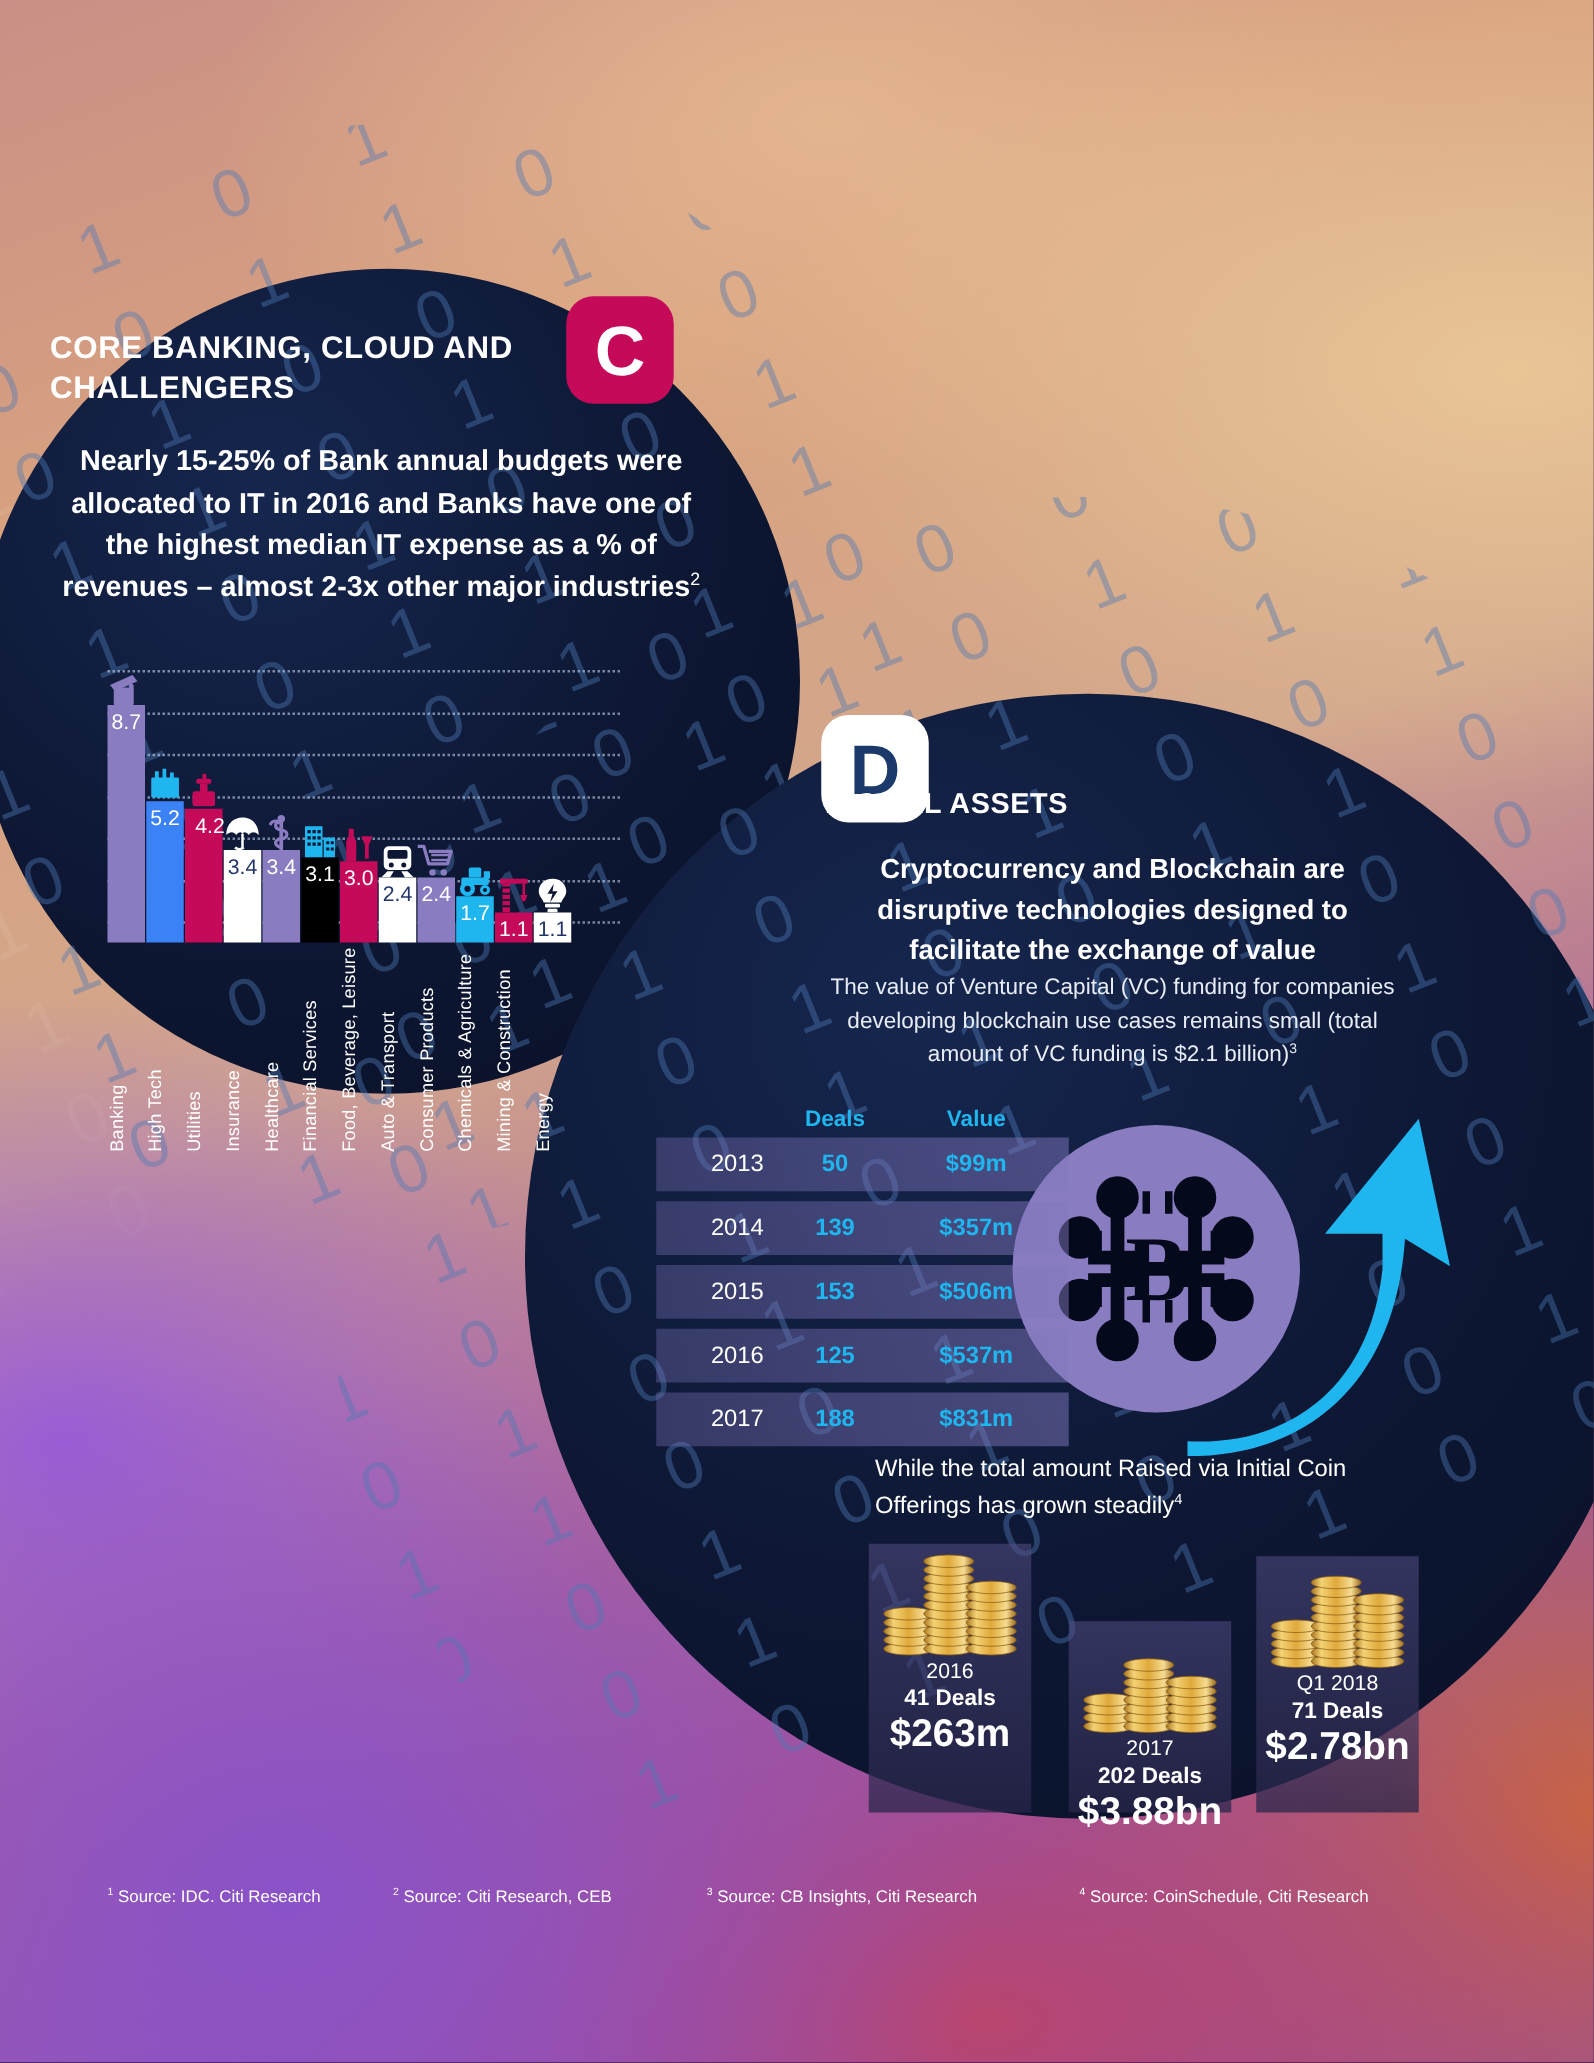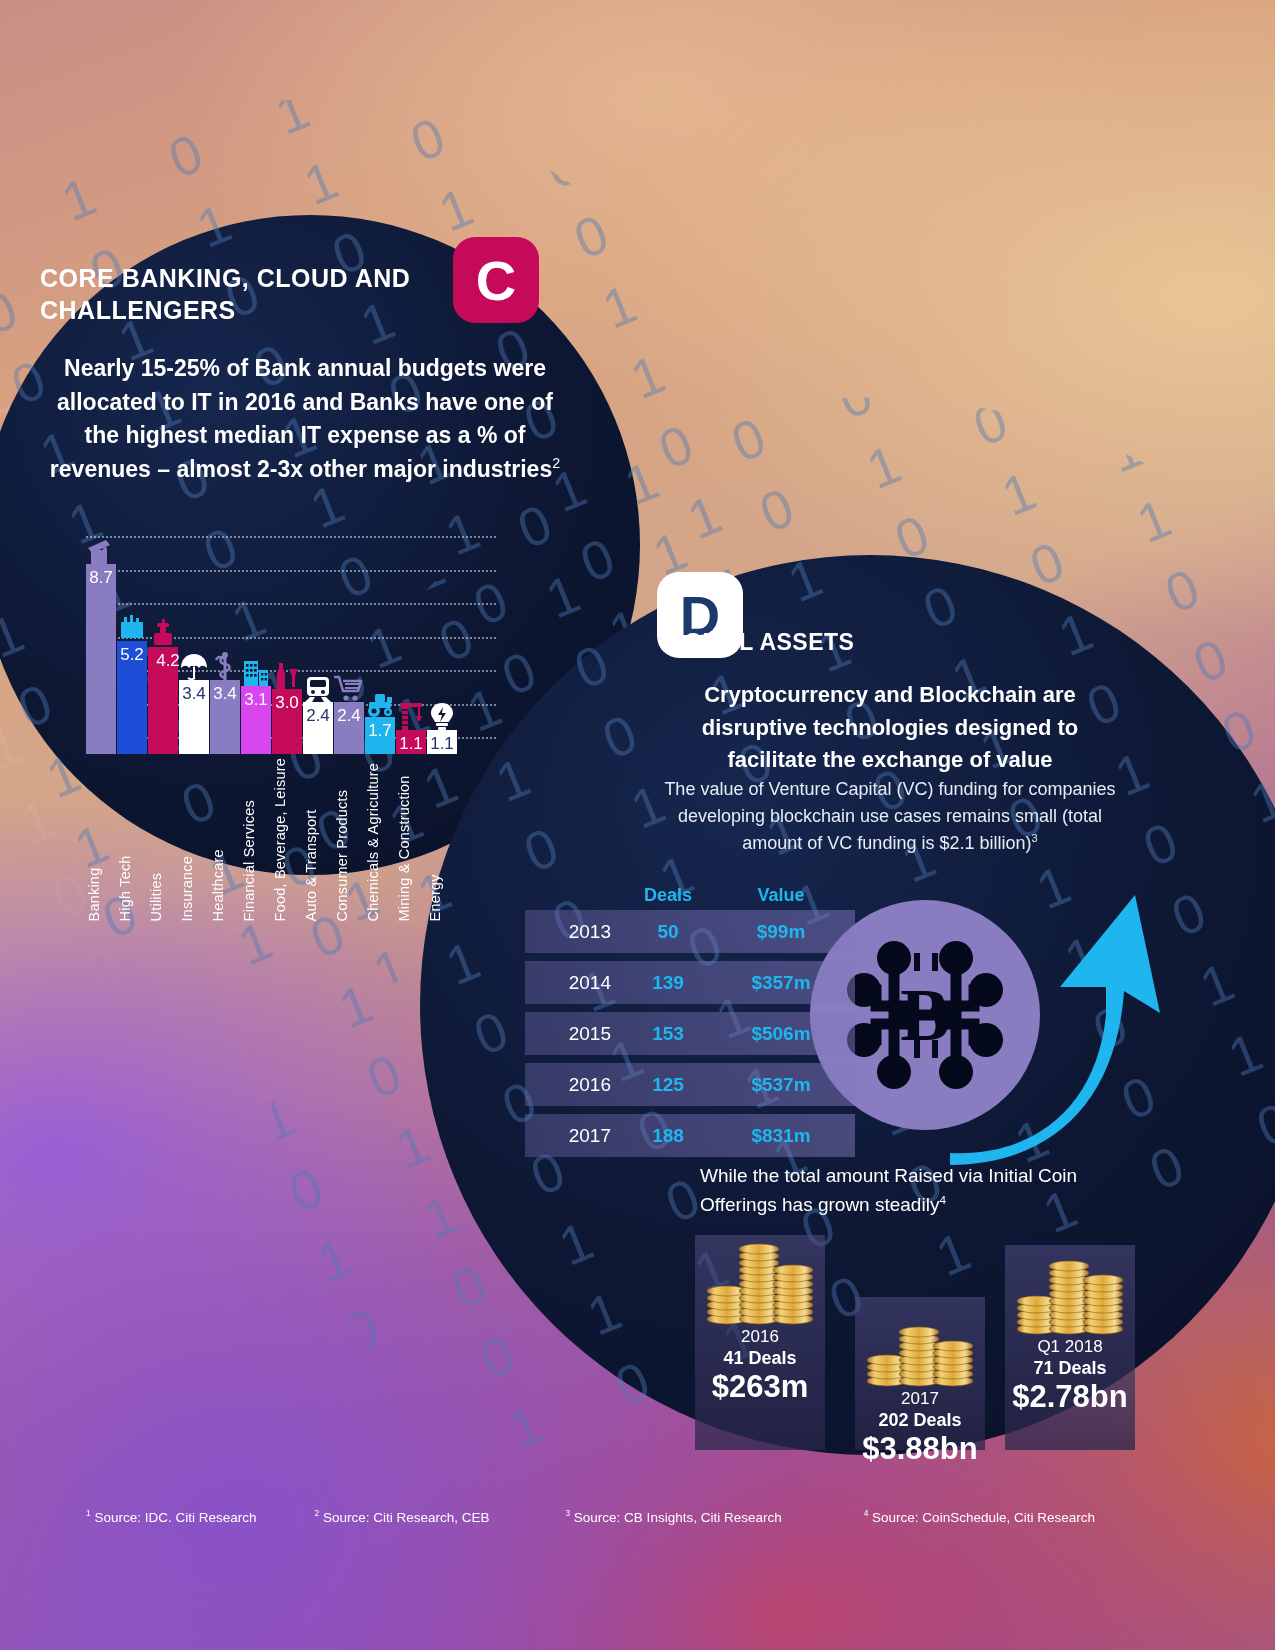--- a/index.html
+++ b/index.html
@@ -269,21 +269,21 @@
             <div class="bicon">
               <svg width="30" height="28" viewBox="0 0 30 28" fill="#8a7cc0">
                 <path d="M2 12 L20 4 L24 9 L6 17 Z"></path>
                 <rect x="5" y="14" width="16" height="14" rx="1"></rect>
                 <circle cx="19" cy="13" r="2" fill="#8a7cc0"></circle>
               </svg>
             </div>
           </div>
         </div>
         <div class="bar-wrap">
-          <div class="bar" style="height: 113.36px; background: #1d4ed8;">
+          <div class="bar" style="height: 113.36px; background: #3b82f6;">
             <span class="val">5.2</span>
             <div class="bicon">
               <svg width="30" height="28" viewBox="0 0 30 28" fill="#1fb6ef">
                 <rect x="4" y="9" width="22" height="16" rx="1"></rect>
                 <rect x="7" y="4" width="3" height="6"></rect>
                 <rect x="13" y="2" width="3" height="8"></rect>
                 <rect x="19" y="5" width="3" height="5"></rect>
                 <path d="M8 25 L26 9 L26 25 Z" fill="#1fb6ef"></path>
               </svg>
             </div>
@@ -321,21 +321,21 @@
               <svg width="30" height="28" viewBox="0 0 30 28" fill="#8a7cc0">
                 <rect x="13.5" y="4" width="3" height="24"></rect>
                 <path d="M15 4 C9 6 9 11 15 12 C21 13 21 18 15 19 C9 20 9 24 15 26" fill="none" stroke="#8a7cc0" stroke-width="2.6"></path>
                 <circle cx="15" cy="3" r="3"></circle>
                 <path d="M6 8 C8 4 12 4 14 7" fill="none" stroke="#8a7cc0" stroke-width="2.4"></path>
               </svg>
             </div>
           </div>
         </div>
         <div class="bar-wrap">
-          <div class="bar" style="height: 67.58px; background: #d946ef;">
+          <div class="bar" style="height: 67.58px; background: #000000;">
             <span class="val">3.1</span>
             <div class="bicon">
               <svg width="30" height="28" viewBox="0 0 30 28" fill="#1fb6ef">
                 <rect x="3" y="3" width="14" height="25"></rect>
                 <rect x="18" y="12" width="9" height="16"></rect>
                 <g fill="#0d1733">
                   <rect x="5" y="6" width="2.6" height="2.6"></rect>
                   <rect x="9" y="6" width="2.6" height="2.6"></rect>
                   <rect x="13" y="6" width="2.6" height="2.6"></rect>
                   <rect x="5" y="11" width="2.6" height="2.6"></rect>

